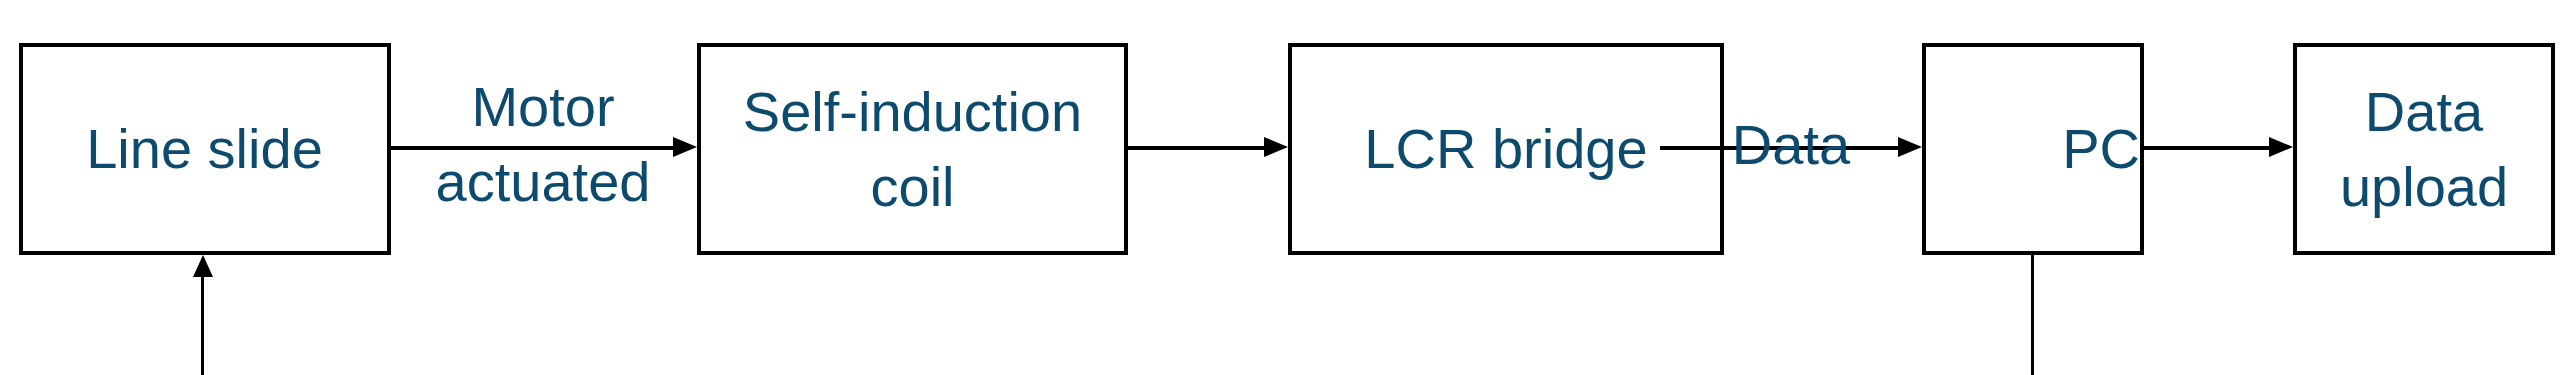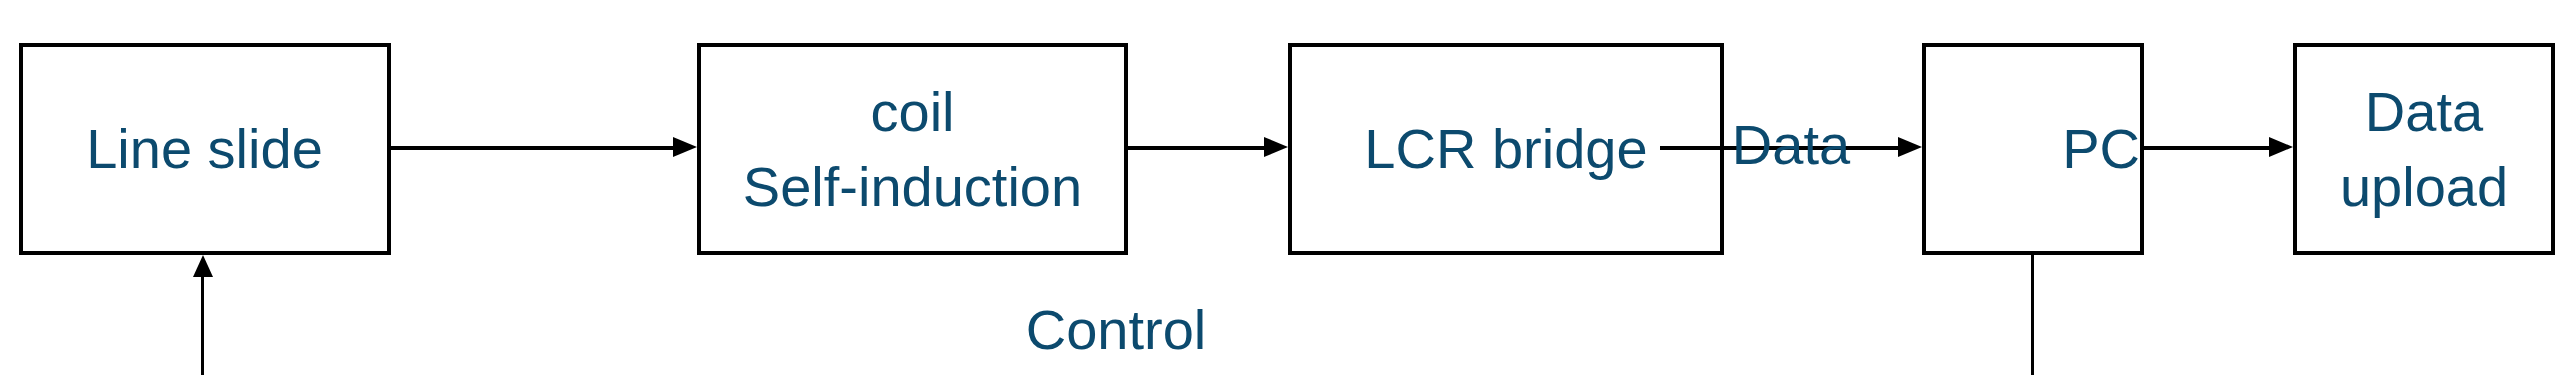--- a/index.html
+++ b/index.html
@@ -109,22 +109,22 @@
 <div class="canvas">
 
   <div class="node" id="n1">
     <div class="node-label">
       <span>Line slide</span>
     </div>
   </div>
 
   <div class="node" id="n2">
     <div class="node-label">
+      <span>Self-induction</span>
       <span>coil</span>
-      <span>Self-induction</span>
     </div>
   </div>
 
   <div class="node" id="n3">
     <div class="node-label">
       <span>LCR bridge</span>
     </div>
   </div>
 
   <div class="node" id="n4">
@@ -136,36 +136,35 @@
   <div class="node" id="n5">
     <div class="node-label">
       <span>Data</span>
       <span>upload</span>
     </div>
   </div>
 
   <div class="hline" id="a1-line"></div>
   <div class="arrowhead-right" id="a1-head"></div>
   <div class="edge-label" id="lbl-motor">
+    <span>Motor</span>
+    <span>actuated</span>
   </div>
 
   <div class="hline" id="a2-line"></div>
   <div class="arrowhead-right" id="a2-head"></div>
 
   <div class="hline" id="a3-line"></div>
   <div class="arrowhead-right" id="a3-head"></div>
   <div class="edge-label" id="lbl-upload">
     <span>Data</span>
   </div>
 
   <div class="hline" id="a4-line"></div>
   <div class="arrowhead-right" id="a4-head"></div>
 
   <div class="vline" id="fb-down"></div>
   <div class="hline" id="fb-horiz"></div>
   <div class="vline" id="fb-up"></div>
   <div class="arrowhead-up" id="fb-head"></div>
-  <div class="edge-label" id="lbl-control">
-    <span>Control</span>
-  </div>
 
 </div>
 
 
 </body></html>

